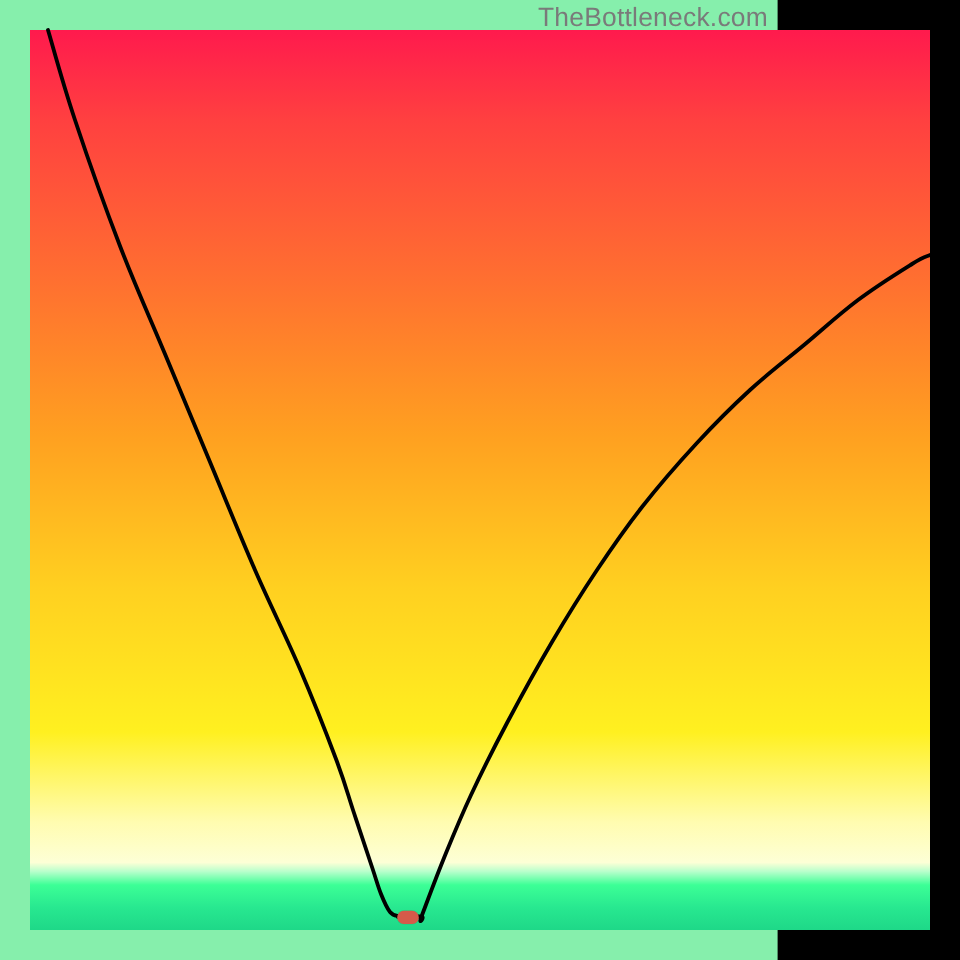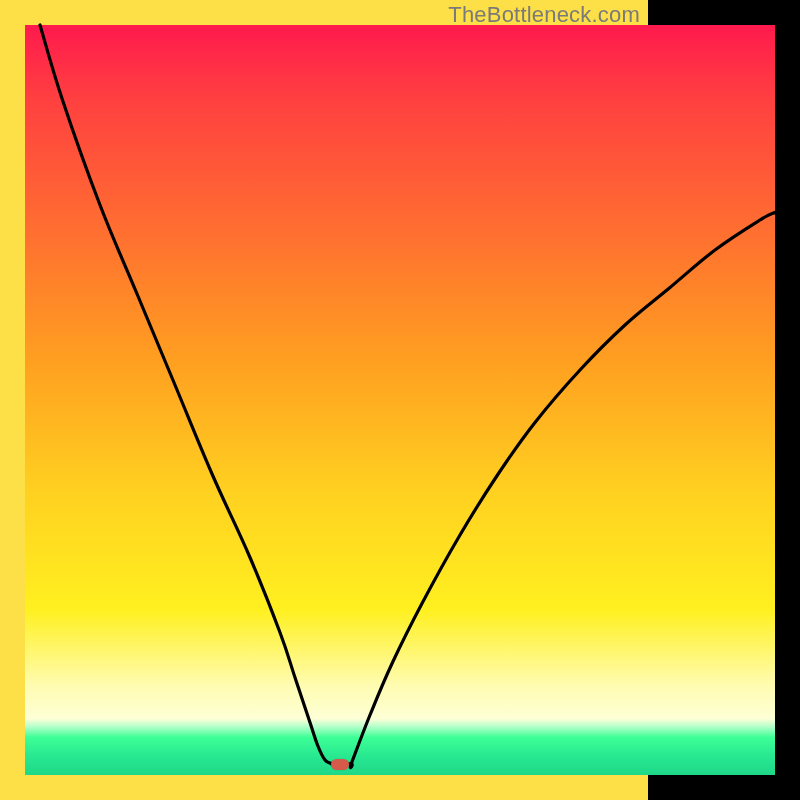--- a/index.html
+++ b/index.html
@@ -9,21 +9,21 @@
     height: 800px;
     background: #000;
     overflow: hidden;
   }
   .frame {
     position: absolute;
     left: 0;
     top: 0;
     width: 648px;
     height: 800px;
-    background: #fde047;
+    background: #86efac;
   }
   .plot {
     position: absolute;
     left: 25px;
     top: 25px;
     width: 750px;
     height: 750px;
     
     background:
       linear-gradient(

